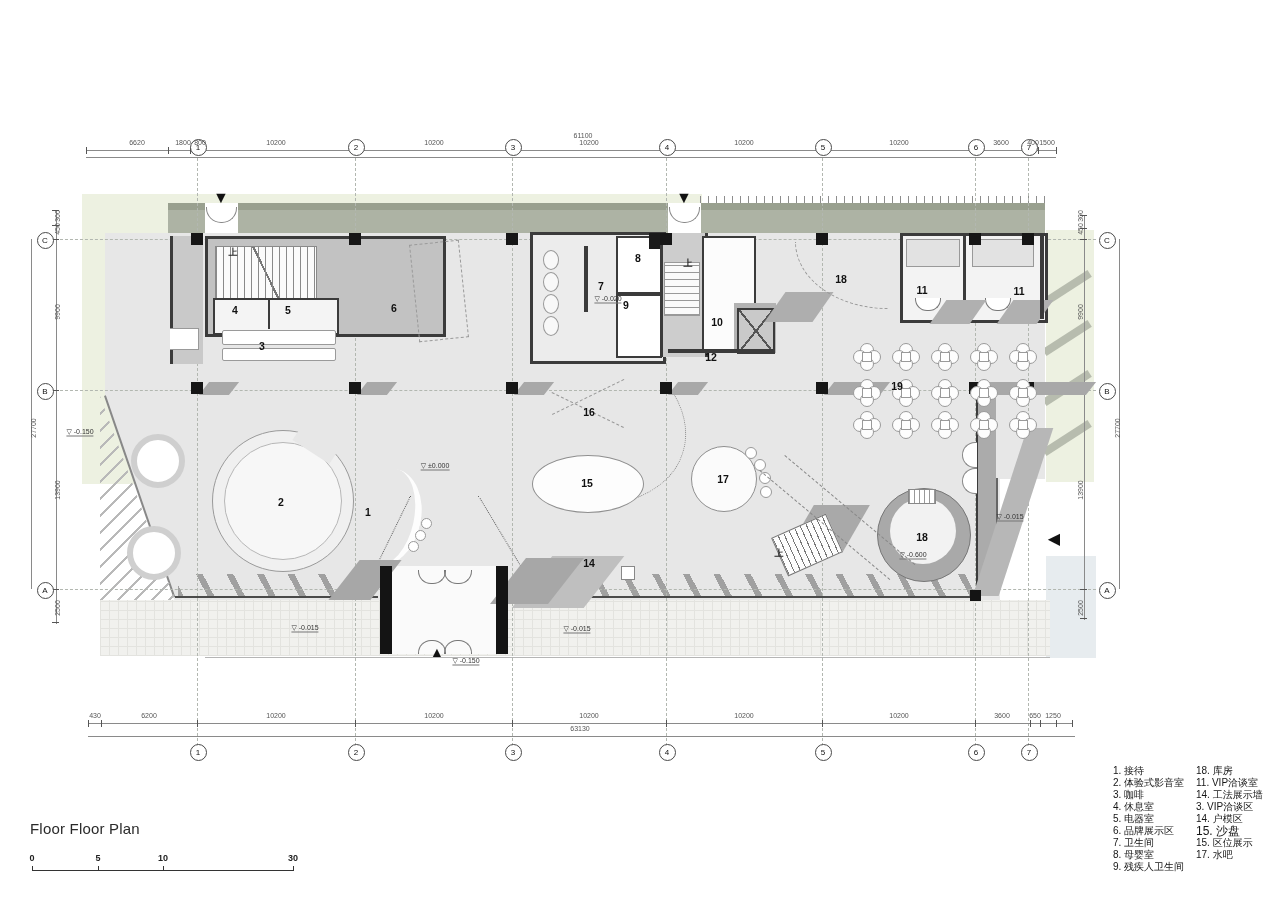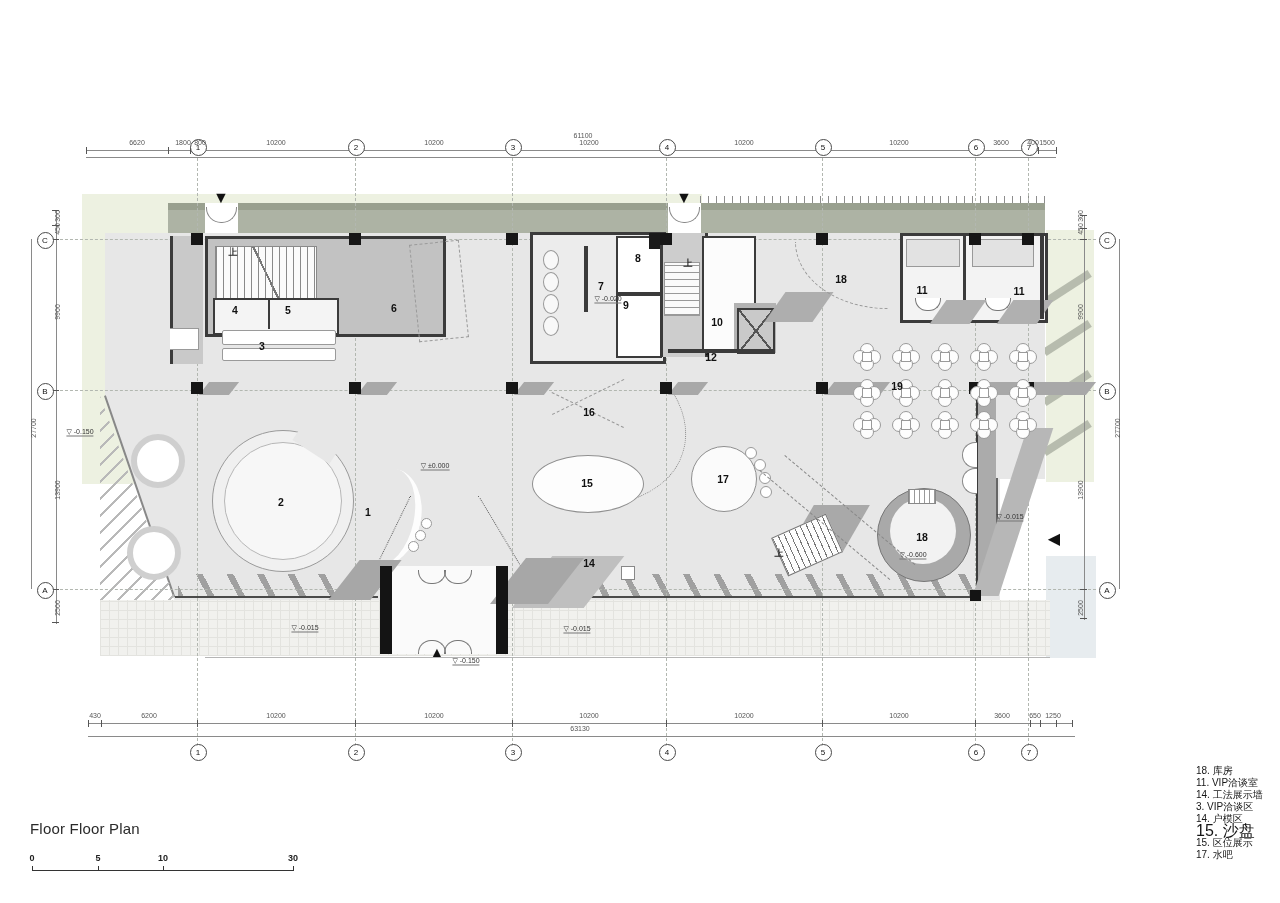--- a/index.html
+++ b/index.html
@@ -414,23 +414,34 @@
       <div style="position: absolute; left: 98px; top: 858px; font-size: 9px; font-weight: 700; color: rgb(34, 34, 34); transform: translate(-50%, -50%);">5</div>
       <div style="position: absolute; left: 98px; top: 866px; width: 0px; height: 5px; border-left: 1px solid rgb(51, 51, 51);"></div>
       <div style="position: absolute; left: 163px; top: 858px; font-size: 9px; font-weight: 700; color: rgb(34, 34, 34); transform: translate(-50%, -50%);">10</div>
       <div style="position: absolute; left: 163px; top: 866px; width: 0px; height: 5px; border-left: 1px solid rgb(51, 51, 51);"></div>
       <div style="position: absolute; left: 293px; top: 858px; font-size: 9px; font-weight: 700; color: rgb(34, 34, 34); transform: translate(-50%, -50%);">30</div>
       <div style="position: absolute; left: 293px; top: 866px; width: 0px; height: 5px; border-left: 1px solid rgb(51, 51, 51);"></div>
     </div>
 
   <div id="page-title">Floor Floor Plan</div>
   <div id="scalebar-line"></div>
+  <div id="legend-col1" class="legend-col" style="left:1113px;">
+      <div style="position: static; font-size: 10px; line-height: 12px; color: rgb(21, 21, 21); white-space: nowrap; font-weight: 500;">1. 接待</div>
+      <div style="position: static; font-size: 10px; line-height: 12px; color: rgb(21, 21, 21); white-space: nowrap; font-weight: 500;">2. 体验式影音室</div>
+      <div style="position: static; font-size: 10px; line-height: 12px; color: rgb(21, 21, 21); white-space: nowrap; font-weight: 500;">3. 咖啡</div>
+      <div style="position: static; font-size: 10px; line-height: 12px; color: rgb(21, 21, 21); white-space: nowrap; font-weight: 500;">4. 休息室</div>
+      <div style="position: static; font-size: 10px; line-height: 12px; color: rgb(21, 21, 21); white-space: nowrap; font-weight: 500;">5. 电器室</div>
+      <div style="position: static; font-size: 10px; line-height: 12px; color: rgb(21, 21, 21); white-space: nowrap; font-weight: 500;">6. 品牌展示区</div>
+      <div style="position: static; font-size: 10px; line-height: 12px; color: rgb(21, 21, 21); white-space: nowrap; font-weight: 500;">7. 卫生间</div>
+      <div style="position: static; font-size: 10px; line-height: 12px; color: rgb(21, 21, 21); white-space: nowrap; font-weight: 500;">8. 母婴室</div>
+      <div style="position: static; font-size: 10px; line-height: 12px; color: rgb(21, 21, 21); white-space: nowrap; font-weight: 500;">9. 残疾人卫生间</div>
+    </div>
   <div id="legend-col2" class="legend-col" style="left:1196px;">
       <div style="position: static; font-size: 10px; line-height: 12px; color: rgb(21, 21, 21); white-space: nowrap; font-weight: 500;">18. 库房</div>
       <div style="position: static; font-size: 10px; line-height: 12px; color: rgb(21, 21, 21); white-space: nowrap; font-weight: 500;">11. VIP洽谈室</div>
       <div style="position: static; font-size: 10px; line-height: 12px; color: rgb(21, 21, 21); white-space: nowrap; font-weight: 500;">14. 工法展示墙</div>
       <div style="position: static; font-size: 10px; line-height: 12px; color: rgb(21, 21, 21); white-space: nowrap; font-weight: 500;">3. VIP洽谈区</div>
       <div style="position: static; font-size: 10px; line-height: 12px; color: rgb(21, 21, 21); white-space: nowrap; font-weight: 500;">14. 户模区</div>
-      <div style="position: static; font-size: 16px; line-height: 12px; color: rgb(21, 21, 21); white-space: nowrap; font-weight: 500;">15. 沙盘</div>
+      <div style="position: static; font-size: 12px; line-height: 12px; color: rgb(21, 21, 21); white-space: nowrap; font-weight: 500;">15. 沙盘</div>
       <div style="position: static; font-size: 10px; line-height: 12px; color: rgb(21, 21, 21); white-space: nowrap; font-weight: 500;">15. 区位展示</div>
       <div style="position: static; font-size: 10px; line-height: 12px; color: rgb(21, 21, 21); white-space: nowrap; font-weight: 500;">17. 水吧</div>
     </div>
 </div>
 
 </body></html>

